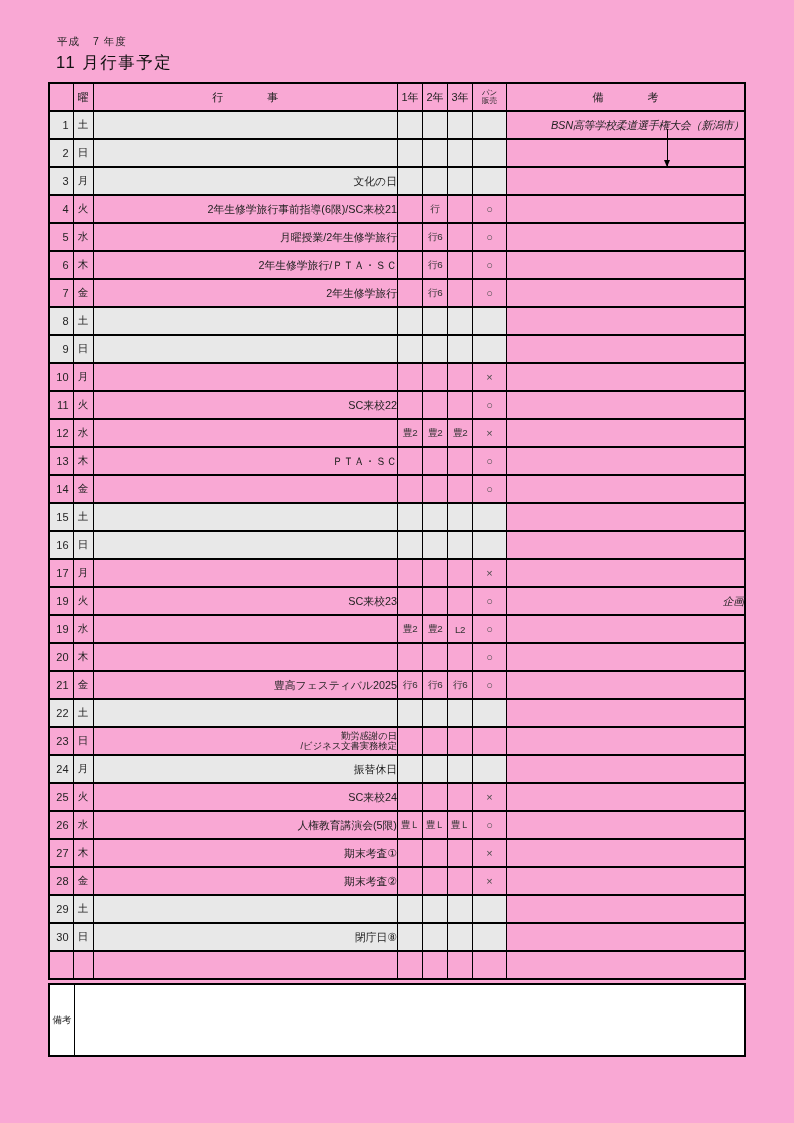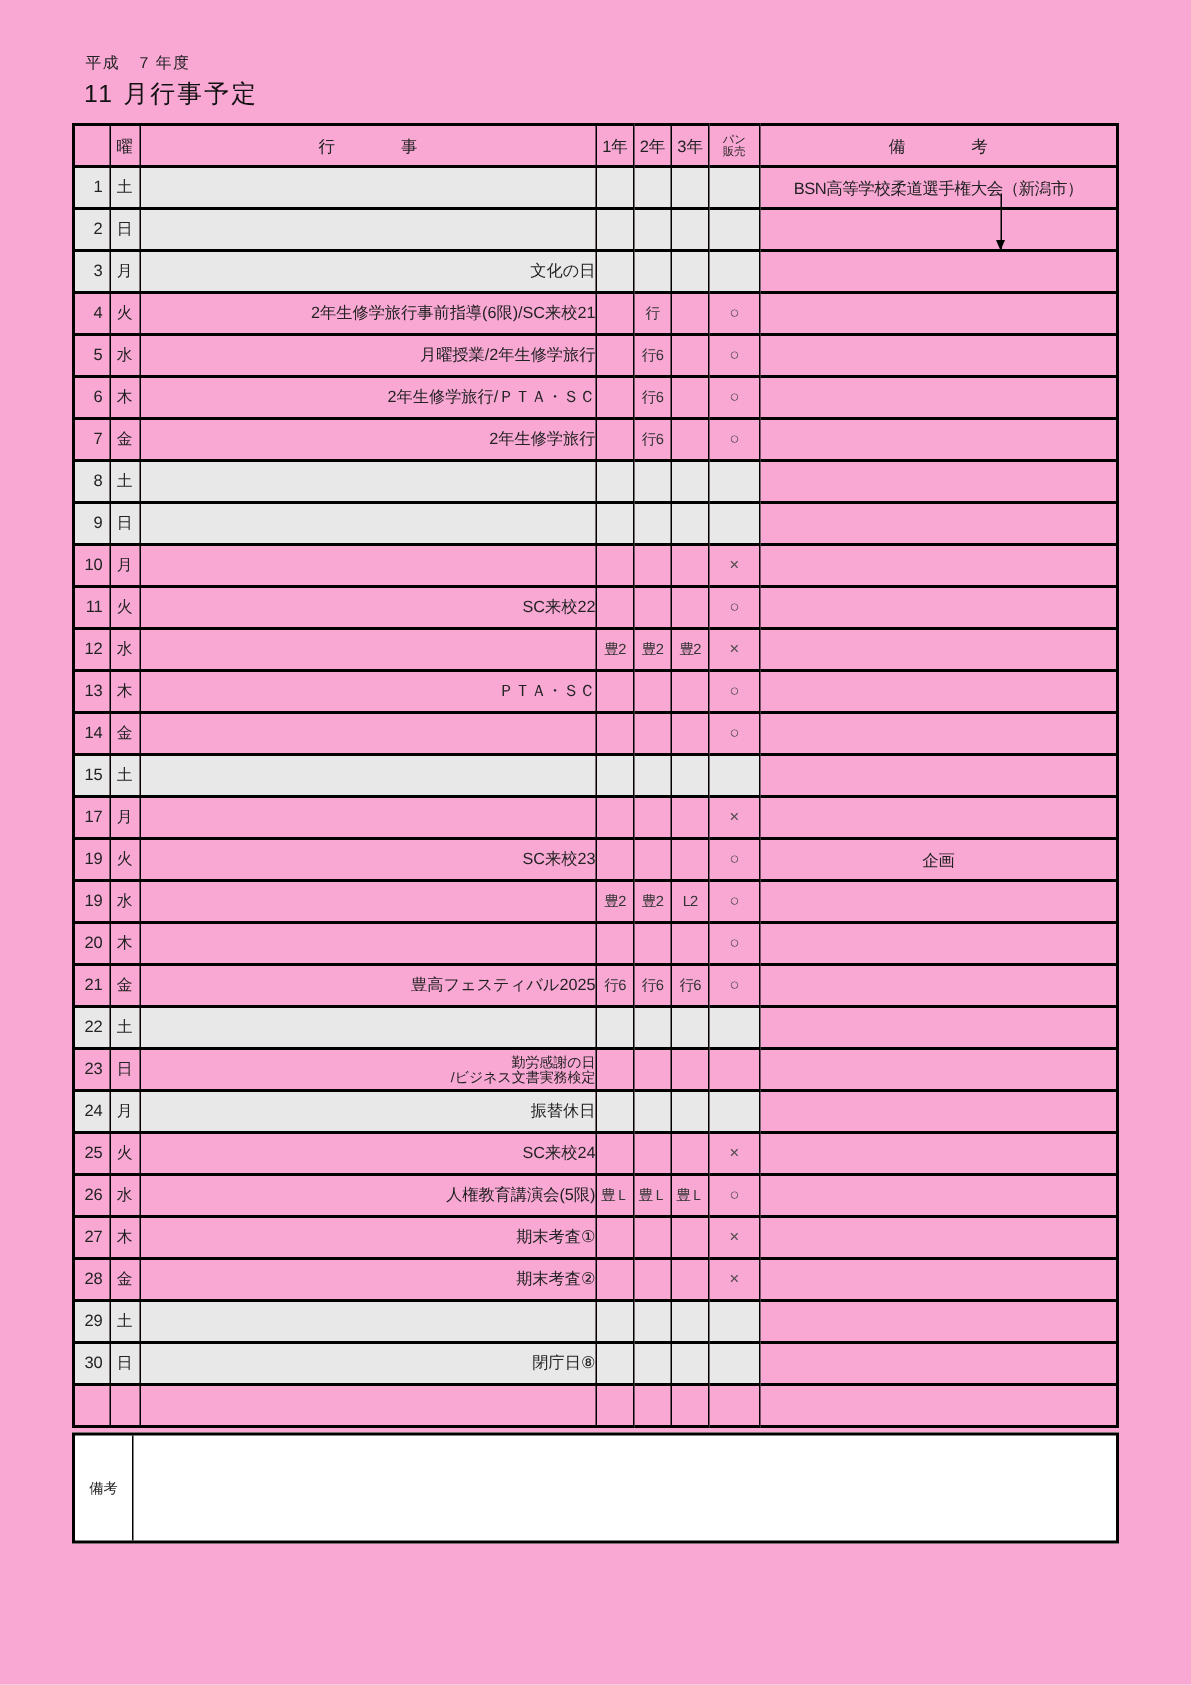--- a/index.html
+++ b/index.html
@@ -51,22 +51,22 @@
 
   thead th { font-size: 11px; text-align: center; color: #222; }
   thead th.th-bread { font-size: 7.5px; line-height: 8.5px; padding: 2px 0; }
 
   td.c-day   { text-align: right; padding-right: 4px; font-size: 11px; color: #222; }
   td.c-dow   { text-align: center; font-size: 10.5px; color: #222; }
   td.c-event { text-align: right; padding-left: 4px; font-size: 10.8px; color: #222;
                white-space: pre-line; line-height: 13px; }
   td.c-grade { text-align: center; font-size: 9.8px; color: #333; letter-spacing: -0.5px; }
   td.c-bread { text-align: center; font-size: 11px; color: #4a4a4a; }
-  td.c-remark{ text-align: center; padding-left: 0; font-size: 11px; color: #222;
-               position: relative; letter-spacing: -0.3px; }
+  td.c-remark{ text-align: right; padding-left: 0; font-size: 11px; color: #222;
+               position: relative; letter-spacing: -0.3px; font-style: italic; }
 
   tr.shaded td.c-day, tr.shaded td.c-dow, tr.shaded td.c-event,
   tr.shaded td.c-grade, tr.shaded td.c-bread { background: #e8e8e8; }
 
   td.event-small { font-size: 9.3px; line-height: 10.5px; }
 
   .remark-arrow {
     position: absolute;
     left: 160px; top: 17px;
     width: 1px; height: 37px;
@@ -84,21 +84,21 @@
   }
 
   .remarks-box {
     display: flex;
     border: 2px solid #000;
     height: 74px;
     margin-top: 3px;
     background: #fff;
   }
   .remarks-label {
-    width: 39px;
+    width: 25px;
     border-right: 1px solid #000;
     display: flex; align-items: center; justify-content: center;
     font-size: 9.5px; color: #222; font-family: Liberation Mono, monospace;
   }
   .remarks-body { flex: 1; }
 </style>
 </head>
 <body>
 
 <div class="page">
@@ -296,20 +296,30 @@
     <td class="c-day">15</td>
     <td class="c-dow">土</td>
     <td class="c-event"></td>
     <td class="c-grade"></td>
     <td class="c-grade"></td>
     <td class="c-grade"></td>
     <td class="c-bread"></td>
     <td class="c-remark"></td>
   </tr>
 
+  <tr class="shaded">
+    <td class="c-day">16</td>
+    <td class="c-dow">日</td>
+    <td class="c-event"></td>
+    <td class="c-grade"></td>
+    <td class="c-grade"></td>
+    <td class="c-grade"></td>
+    <td class="c-bread"></td>
+    <td class="c-remark"></td>
+  </tr>
 
   <tr>
     <td class="c-day">17</td>
     <td class="c-dow">月</td>
     <td class="c-event"></td>
     <td class="c-grade"></td>
     <td class="c-grade"></td>
     <td class="c-grade"></td>
     <td class="c-bread">×</td>
     <td class="c-remark"></td>

